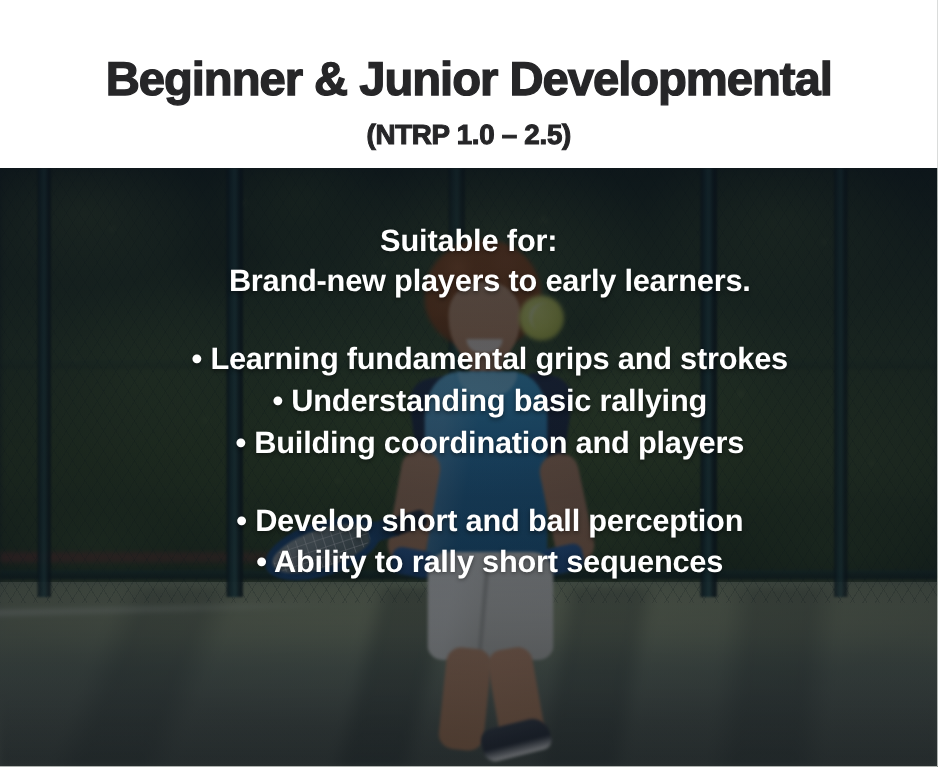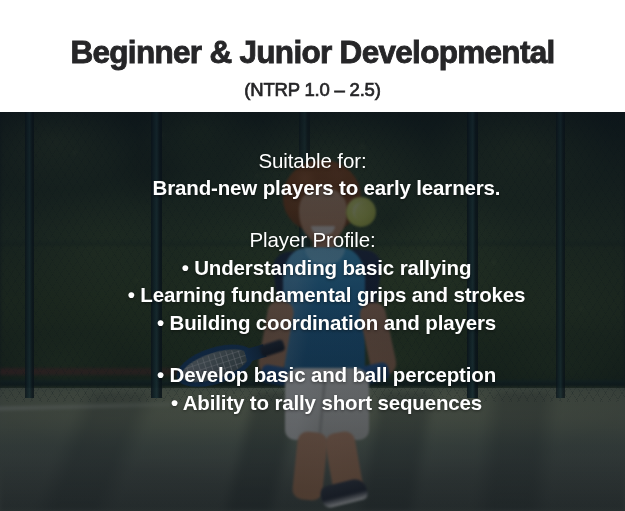--- a/index.html
+++ b/index.html
@@ -39,21 +39,21 @@
     letter-spacing: -0.7px;
     color: #262628;
     line-height: 1.05;
     text-align: center;
     white-space: nowrap;
     -webkit-text-stroke: 0.85px #262628;
   }
   #subtitle {
     margin-top: 9px;
     font-size: 18.5px;
-    font-weight: 400;
+    font-weight: 700;
     letter-spacing: -0.2px;
     color: #262628;
     text-align: center;
     white-space: nowrap;
     -webkit-text-stroke: 0.7px #262628;
   }
 
   
   #photo {
     position: absolute;
@@ -399,21 +399,21 @@
     align-items: center;
     box-sizing: border-box;
     padding-top: 35px;
     color: #ffffff;
     text-align: center;
   }
   .blk { width: 100%; }
   .blk + .blk { margin-top: 24px; }
   .hdg {
     font-size: 20.5px;
-    font-weight: normal;
+    font-weight: bold;
     letter-spacing: -0.1px;
     line-height: 1.34;
     text-shadow: 0 1px 3px rgba(0,0,0,0.45);
   }
   .ln {
     font-size: 20.5px;
     font-weight: bold;
     letter-spacing: -0.15px;
     line-height: 1.355;
     white-space: nowrap;
@@ -486,25 +486,24 @@
   </div>
 
   <div id="content">
 
     <div class="blk">
       <div class="hdg">Suitable for:</div>
       <div class="ln">Brand-new players to early learners.</div>
     </div>
 
     <div class="blk">
-      <div class="hdg">Player Profile:</div>
+      <div class="ln">• Learning fundamental grips and strokes</div>
       <div class="ln">• Understanding basic rallying</div>
-      <div class="ln">• Learning fundamental grips and strokes</div>
       <div class="ln">• Building coordination and players</div>
     </div>
 
     <div class="blk">
-      <div class="ln">• Develop basic and ball perception</div>
+      <div class="ln">• Develop short and ball perception</div>
       <div class="ln">• Ability to rally short sequences</div>
     </div>
 
   </div>
 </div>
 
 </body></html>

